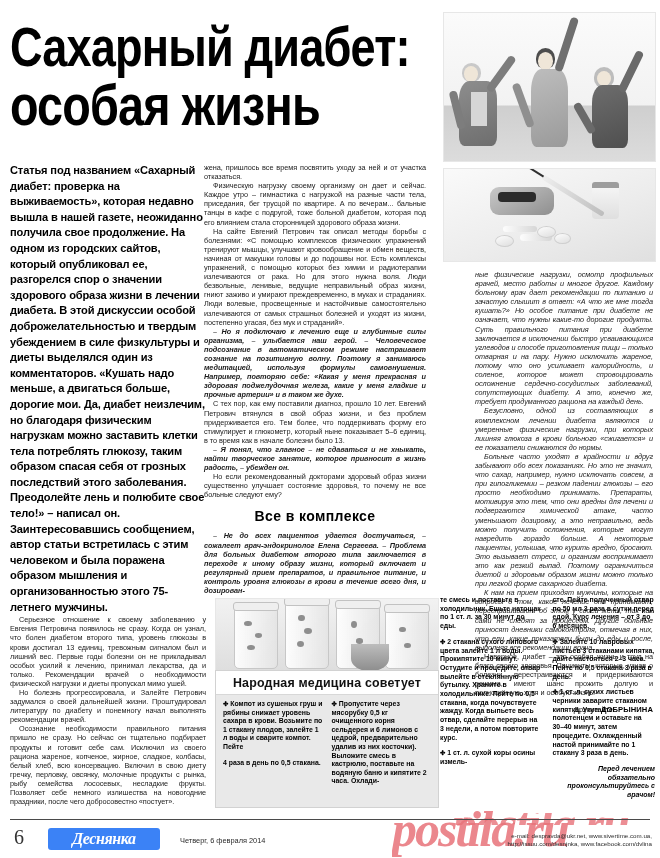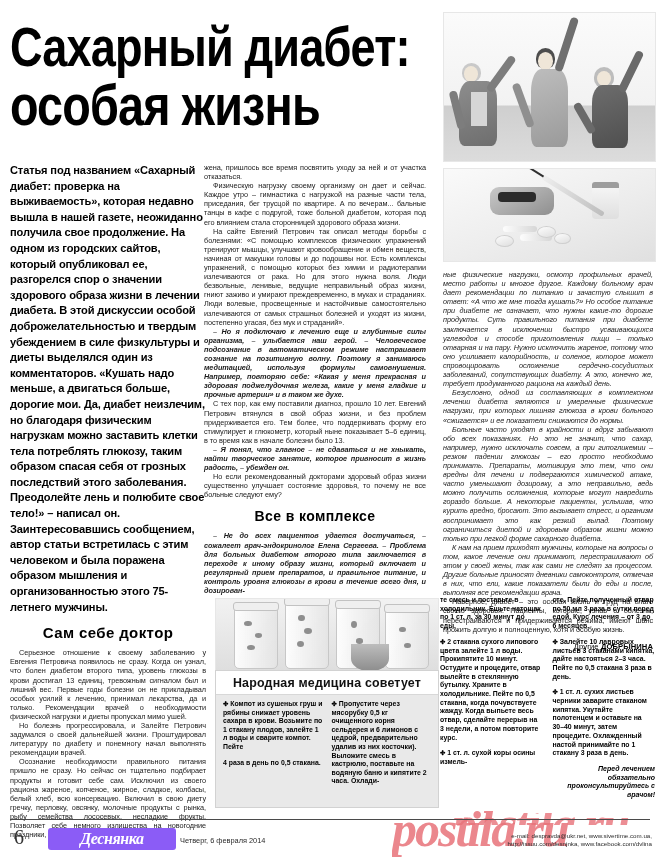--- a/index.html
+++ b/index.html
@@ -51,21 +51,21 @@
     line-height:9.1px;
     margin:0;
     text-align:justify;
     text-indent:9px;
     letter-spacing:-0.05px;
     color:#1b1b1b;
   }
   .body p.noind{text-indent:0;}
   .body p.it{font-style:italic;font-weight:bold;}
 
-  .col-c .body p{font-style:italic;}
+  .col-c .body p{font-style:italic;margin-left:32px;}
   .col-c .body p.rom{font-style:normal;}
 
   .sub{
     text-align:center;
     font-weight:bold;
     font-size:15px;
     letter-spacing:0.4px;
     margin:9px 0 7px 0;
     font-family:"Liberation Sans",sans-serif;
   }
@@ -135,21 +135,21 @@
 
   .recipes-right{position:absolute;left:440px;top:596px;width:215px;height:215px;}
   .recipes-right .rc{display:flex;gap:10px;}
   .recipes-right .rcol{flex:1;}
   .recipes-right p{margin:0 0 7px 0;font-size:6.9px;line-height:8.7px;font-weight:bold;text-align:left;}
   .warn{margin-top:4px;text-align:right;font-weight:bold;font-size:7px;line-height:8.6px;font-style:italic;}
 
   
   .rule{position:absolute;left:10px;top:819px;width:640px;height:1px;background:#4a4a4a;}
   .pagenum{position:absolute;left:14px;top:826px;font-size:20px;color:#333;font-family:"Liberation Serif",serif;}
-  .logo{position:absolute;left:48px;top:828px;width:128px;height:22px;background:#8b5cf6;border-radius:3px;}
+  .logo{position:absolute;left:48px;top:828px;width:112px;height:22px;background:#3b82f6;border-radius:3px;}
   .logo span{
       display:block;color:#fff;font-family:"Liberation Serif",serif;font-style:italic;font-weight:bold;
       font-size:16px;line-height:22px;text-align:center;letter-spacing:-0.4px;}
   .issuedate{position:absolute;left:180px;top:836px;font-size:7.4px;color:#2a2a2a;}
   .contacts{position:absolute;right:8px;top:832px;text-align:right;font-size:6.2px;line-height:8.4px;color:#2b2b2b;}
 
   
   .wm{position:absolute;left:392px;top:800px;width:268px;height:58px;overflow:hidden;pointer-events:none;}
   .wm span{display:block;font-family:"Liberation Serif",serif;font-style:italic;font-weight:bold;
       font-size:50px;line-height:58px;color:#e8737a;opacity:.85;letter-spacing:-2px;}
@@ -203,21 +203,20 @@
     <div class="pill" style="left:24%;top:72%;width:9%;height:13%;"></div>
     <div class="pill" style="left:44%;top:62%;width:9%;height:13%;"></div>
     <div class="pill" style="left:52%;top:70%;width:8%;height:12%;"></div>
   </div>
 
   <div class="col col-a">
     <div class="lead">
       <p>Статья под названием «Сахарный диабет: проверка на выживаемость», которая недавно вышла в нашей газете, неожиданно получила свое продолжение. На одном из городских сайтов, который опубликовал ее, разгорелся спор о значении здорового образа жизни в лечении диабета. В этой дискуссии особой доброжелательностью и твердым убеждением в силе физкультуры и диеты выделялся один из комментаторов. «Кушать надо меньше, а двигаться больше, дорогие мои. Да, диабет неизлечим, но благодаря физическим нагрузкам можно заставить клетки тела потреблять глюкозу, таким образом спасая себя от грозных последствий этого заболевания. Преодолейте лень и полюбите свое тело!» – написал он. Заинтересовавшись сообщением, автор статьи встретилась с этим человеком и была поражена образом мышления и организованностью этого 75-летнего мужчины.</p>
     </div>
 
-    <div class="sub">Сам себе доктор</div>
 
     <div class="body">
       <p>Серьезное отношение к своему заболеванию у Евгения Петровича появилось не сразу. Когда он узнал, что болен диабетом второго типа, уровень глюкозы в крови достигал 13 единиц, тревожным сигналом был и лишний вес. Первые годы болезни он не прикладывал особых усилий к лечению, принимал лекарства, да и только. Рекомендации врачей о необходимости физической нагрузки и диеты пропускал мимо ушей.</p>
       <p>Но болезнь прогрессировала, и Залейте Петрович задумался о своей дальнейшей жизни. Проштудировал литературу по диабету и понемногу начал выполнять рекомендации врачей.</p>
       <p>Осознание необходимости правильного питания пришло не сразу. Но сейчас он тщательно подбирает продукты и готовит себе сам. Исключил из своего рациона жареное, копченое, жирное, сладкое, колбасы, белый хлеб, всю консервацию. Включил в свою диету гречку, перловку, овсянку, молочные продукты с рынка, рыбу семейства лососевых, несладкие фрукты. Позволяет себе немного излишества на новогодние праздники, после чего добросовестно «постует».</p>
 
     </div>
   </div>
 
   <div class="col col-b">

